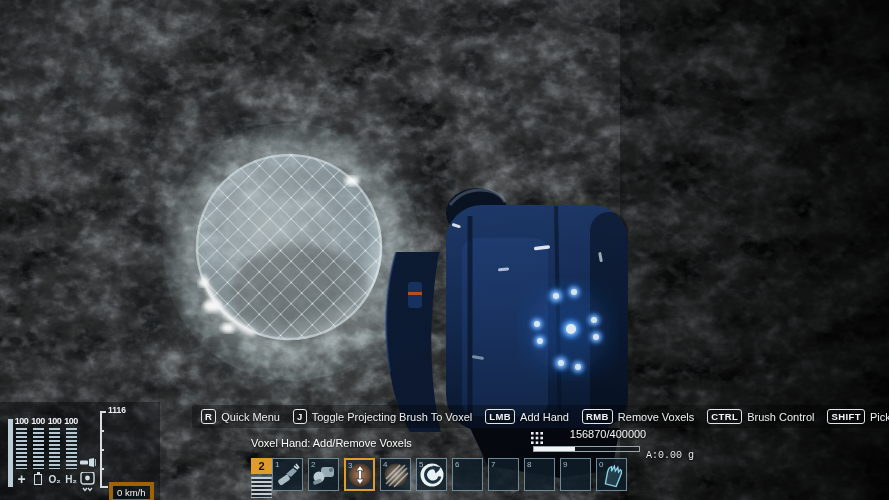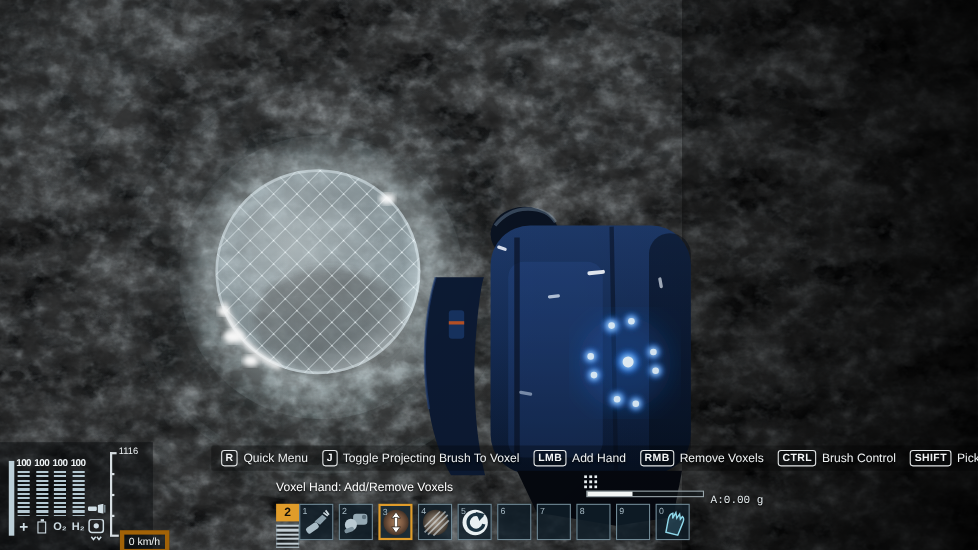--- a/index.html
+++ b/index.html
@@ -34,40 +34,40 @@
   
   .inv-grid{position:absolute;left:531px;top:432px;}
   .inv-text{position:absolute;left:533px;top:428px;width:150px;text-align:center;
             color:#f4f7f8;font-size:11px;text-shadow:0 1px 2px #000;}
   .inv-bar{position:absolute;left:533px;top:446px;width:107px;height:6px;box-sizing:border-box;
            border:1px solid #99a6ab;background:rgba(18,24,28,.65);}
   .inv-fill{height:100%;background:#f2f5f5;}
   .grav{position:absolute;left:646px;top:450px;color:#e2e9ec;font-size:10px;text-shadow:0 1px 2px #000;font-family:Liberation Mono, monospace;}
 
   
-  .suit-panel{position:absolute;left:0;top:402px;width:139px;height:98px;
+  .suit-panel{position:absolute;left:0;top:402px;width:160px;height:98px;
               background:rgba(2,5,7,.42);}
   .main-bar{position:absolute;left:8px;top:17px;width:5px;height:68px;background:#bccfd8;}
   .gauges{position:absolute;left:16px;top:14px;display:flex;gap:5.5px;}
   .gauge{width:11px;display:flex;flex-direction:column;align-items:center;}
   .g-val{color:#edf2f4;font-size:9px;font-weight:700;letter-spacing:-.5px;height:11px;}
   .g-bar{width:11px;height:41px;margin-top:1px;
       background:repeating-linear-gradient(180deg,#b5c9d3 0 2px,rgba(8,14,18,.2) 2px 4px);}
   .g-ico{height:15px;margin-top:3px;color:#cfdde4;font-size:10px;font-weight:700;line-height:15px;}
   .g-ico.plus{font-size:14px;}
   .batt{width:8px;height:11px;border:1.5px solid #cfdde4;box-sizing:border-box;position:relative;margin-top:2px;}
   .batt:before{content:"";position:absolute;top:-3px;left:1.5px;width:3px;height:2px;background:#cfdde4;}
   .flash-ico{position:absolute;left:80px;top:56px;}
   .bcast-ico{position:absolute;left:80px;top:70px;}
 
   
   .alt{position:absolute;left:96px;top:405px;width:60px;height:95px;}
   .alt-line{position:absolute;left:4px;top:6px;width:1.5px;height:76px;background:#d7dee2;}
   .alt-tick{position:absolute;left:4px;width:6px;height:1.5px;background:#d7dee2;}
-  .alt-val{position:absolute;left:12px;top:0;color:#eef3f5;font-size:8.5px;font-weight:400;text-align:right;}
+  .alt-val{position:absolute;left:12px;top:0;color:#eef3f5;font-size:8.5px;font-weight:700;text-align:right;}
   .speed-box{position:absolute;left:13px;top:77px;border:4px solid #a16207;background:rgba(8,12,14,.55);
              color:#f1f5f6;font-size:9.5px;padding:1px 4px;white-space:nowrap;}
 </style>
 </head>
 <body>
 
 <svg class="stage" viewBox="0 0 889 500" xmlns="http://www.w3.org/2000/svg">
   <defs>
     <filter id="noiseL" x="-5%" y="-5%" width="110%" height="110%">
       <feTurbulence type="fractalNoise" baseFrequency="0.015 0.025" numOctaves="5" seed="8" stitchTiles="stitch"></feTurbulence>
@@ -321,20 +321,21 @@
         <rect x="4.7" y="0" width="2.6" height="2.6"></rect>
         <rect x="9.4" y="0" width="2.6" height="2.6"></rect>
         <rect x="0" y="4.7" width="2.6" height="2.6"></rect>
         <rect x="4.7" y="4.7" width="2.6" height="2.6"></rect>
         <rect x="9.4" y="4.7" width="2.6" height="2.6"></rect>
         <rect x="0" y="9.4" width="2.6" height="2.6"></rect>
         <rect x="4.7" y="9.4" width="2.6" height="2.6"></rect>
         <rect x="9.4" y="9.4" width="2.6" height="2.6"></rect>
       </g>
     </svg>
+  <div class="inv-text">156870/400000</div>
   <div class="inv-bar">
       <div class="inv-fill" style="width: 39.2%;"></div>
     </div>
   <div class="grav">A:0.00 g</div>
 
   <div class="suit-panel">
     <div class="main-bar"></div>
     <div class="gauges">
       <div class="gauge">
           <div class="g-val">100</div>

